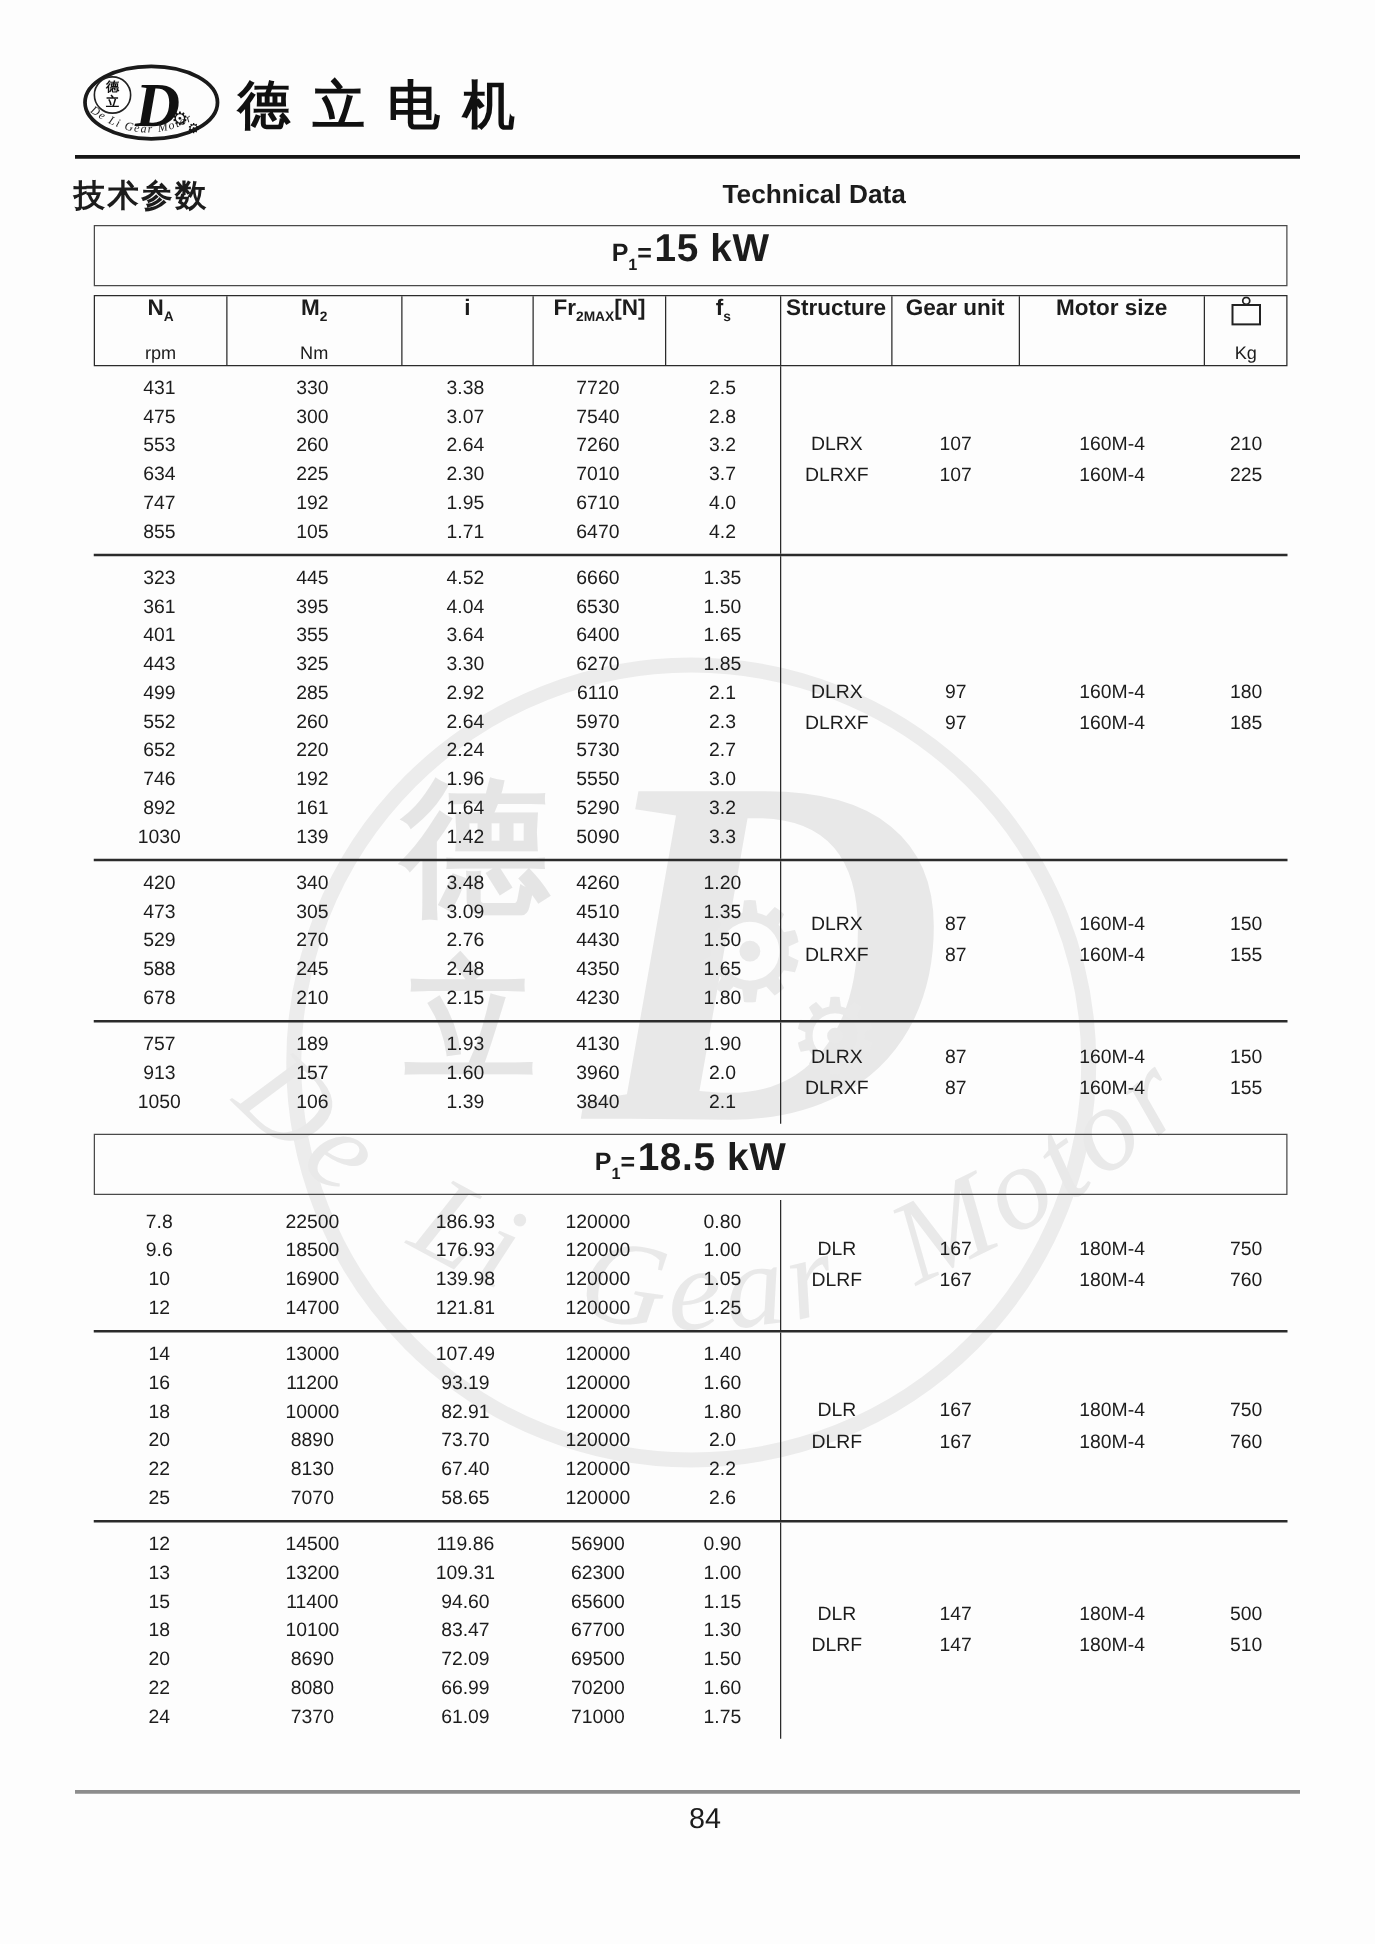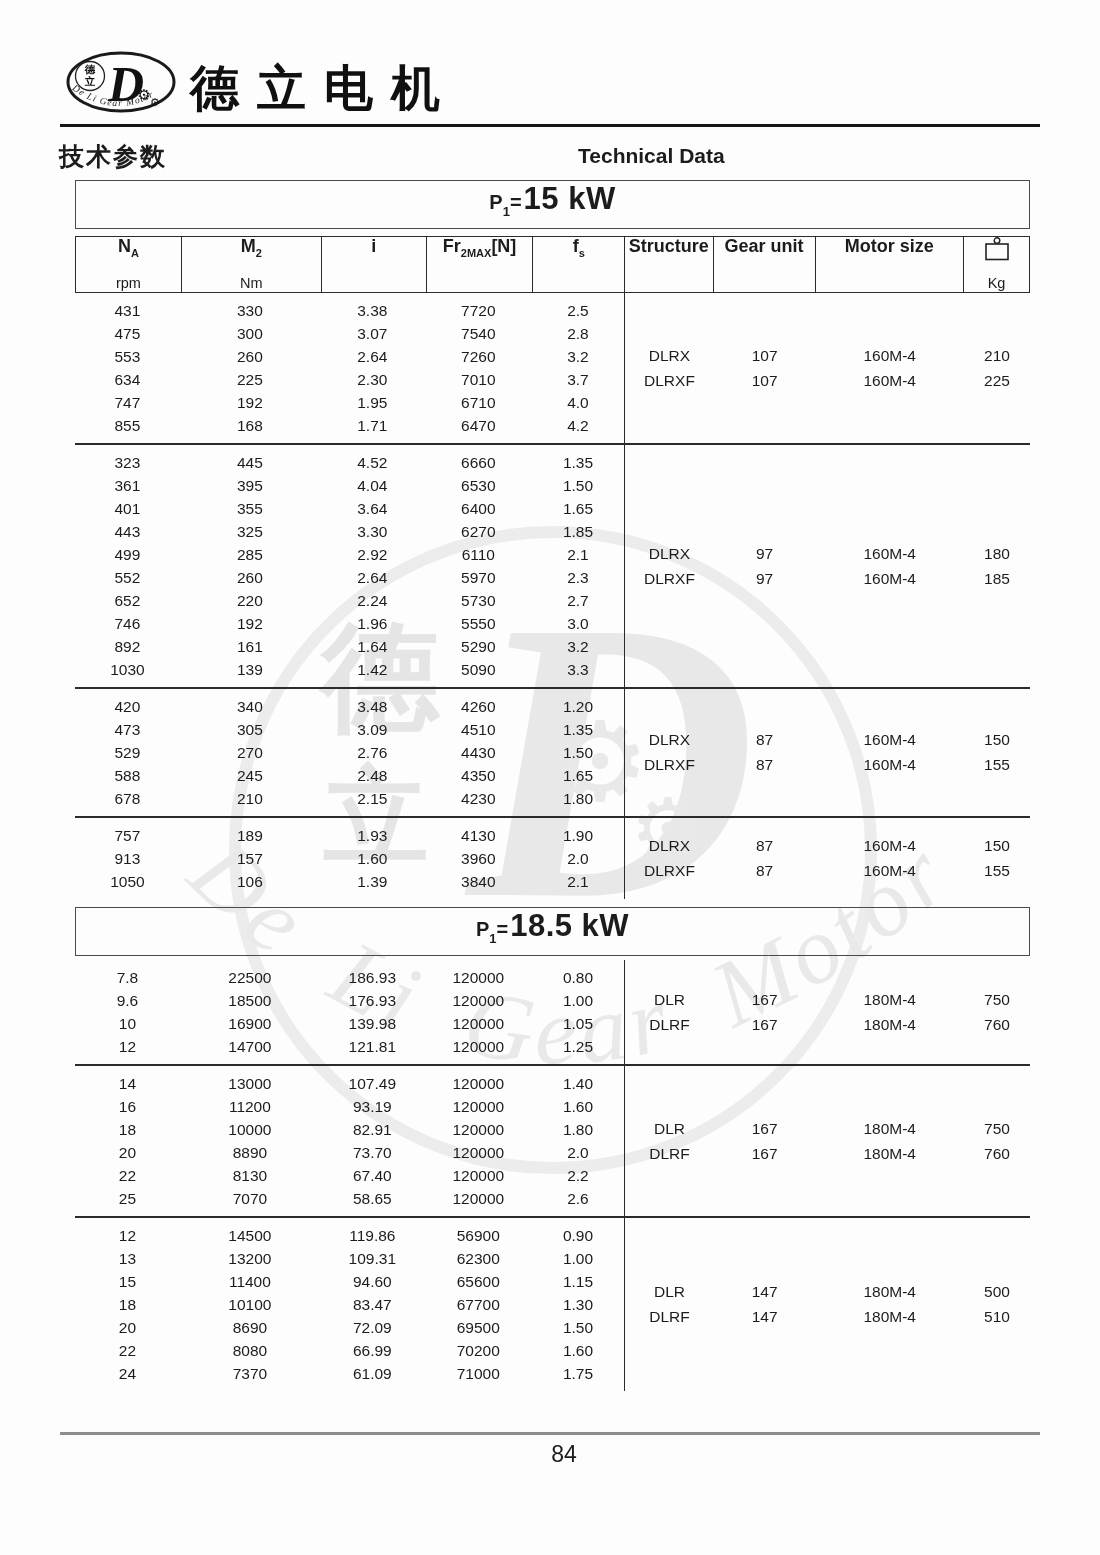--- a/index.html
+++ b/index.html
@@ -2,21 +2,21 @@
 <html><head>
 <meta charset="utf-8">
 <style>
   html,body{margin:0;padding:0;}
   *{box-sizing:border-box;}
   .page{position:relative;width:1100px;height:1555px;background:#fdfdfd;
         font-family:"Liberation Sans",sans-serif;color:#1c1c1c;overflow:hidden;}
   
   .logo-svg{position:absolute;left:62px;top:50px;z-index:2;}
   .brand{position:absolute;left:190px;top:56px;z-index:2;font-family:"Liberation Serif",serif;
-         font-weight:bold;font-size:49px;letter-spacing:18px;color:#101010;white-space:nowrap;}
+         font-weight:bold;font-size:42px;letter-spacing:18px;color:#101010;white-space:nowrap;}
   .rule-top{position:absolute;left:60px;top:124px;width:980px;height:3px;background:#161616;z-index:2;}
   .sub-cn{position:absolute;left:59px;top:140px;z-index:2;font-size:25px;font-weight:bold;letter-spacing:2px;}
   .sub-en{position:absolute;left:578px;top:144px;z-index:2;font-size:21px;font-weight:bold;}
   
   .wm{position:absolute;left:0;top:0;z-index:1;pointer-events:none;}
   
   .content{position:absolute;left:75px;top:180px;width:955px;z-index:2;}
   .pbox{height:49px;border:1.5px solid #4a4a4a;background:transparent;
         display:flex;align-items:baseline;justify-content:center;gap:2px;}
   .pbox.second{margin-top:8px;margin-bottom:4px;}
@@ -174,21 +174,21 @@
             </div>
             <div class="drow">
               <span class="dcell">747</span>
               <span class="dcell">192</span>
               <span class="dcell">1.95</span>
               <span class="dcell">6710</span>
               <span class="dcell">4.0</span>
             </div>
             <div class="drow">
               <span class="dcell">855</span>
-              <span class="dcell">168</span>
+              <span class="dcell">105</span>
               <span class="dcell">1.71</span>
               <span class="dcell">6470</span>
               <span class="dcell">4.2</span>
             </div>
           </div>
           <div class="info">
             <div class="irow">
               <span class="icell">DLRX</span>
               <span class="icell">107</span>
               <span class="icell">160M-4</span>

